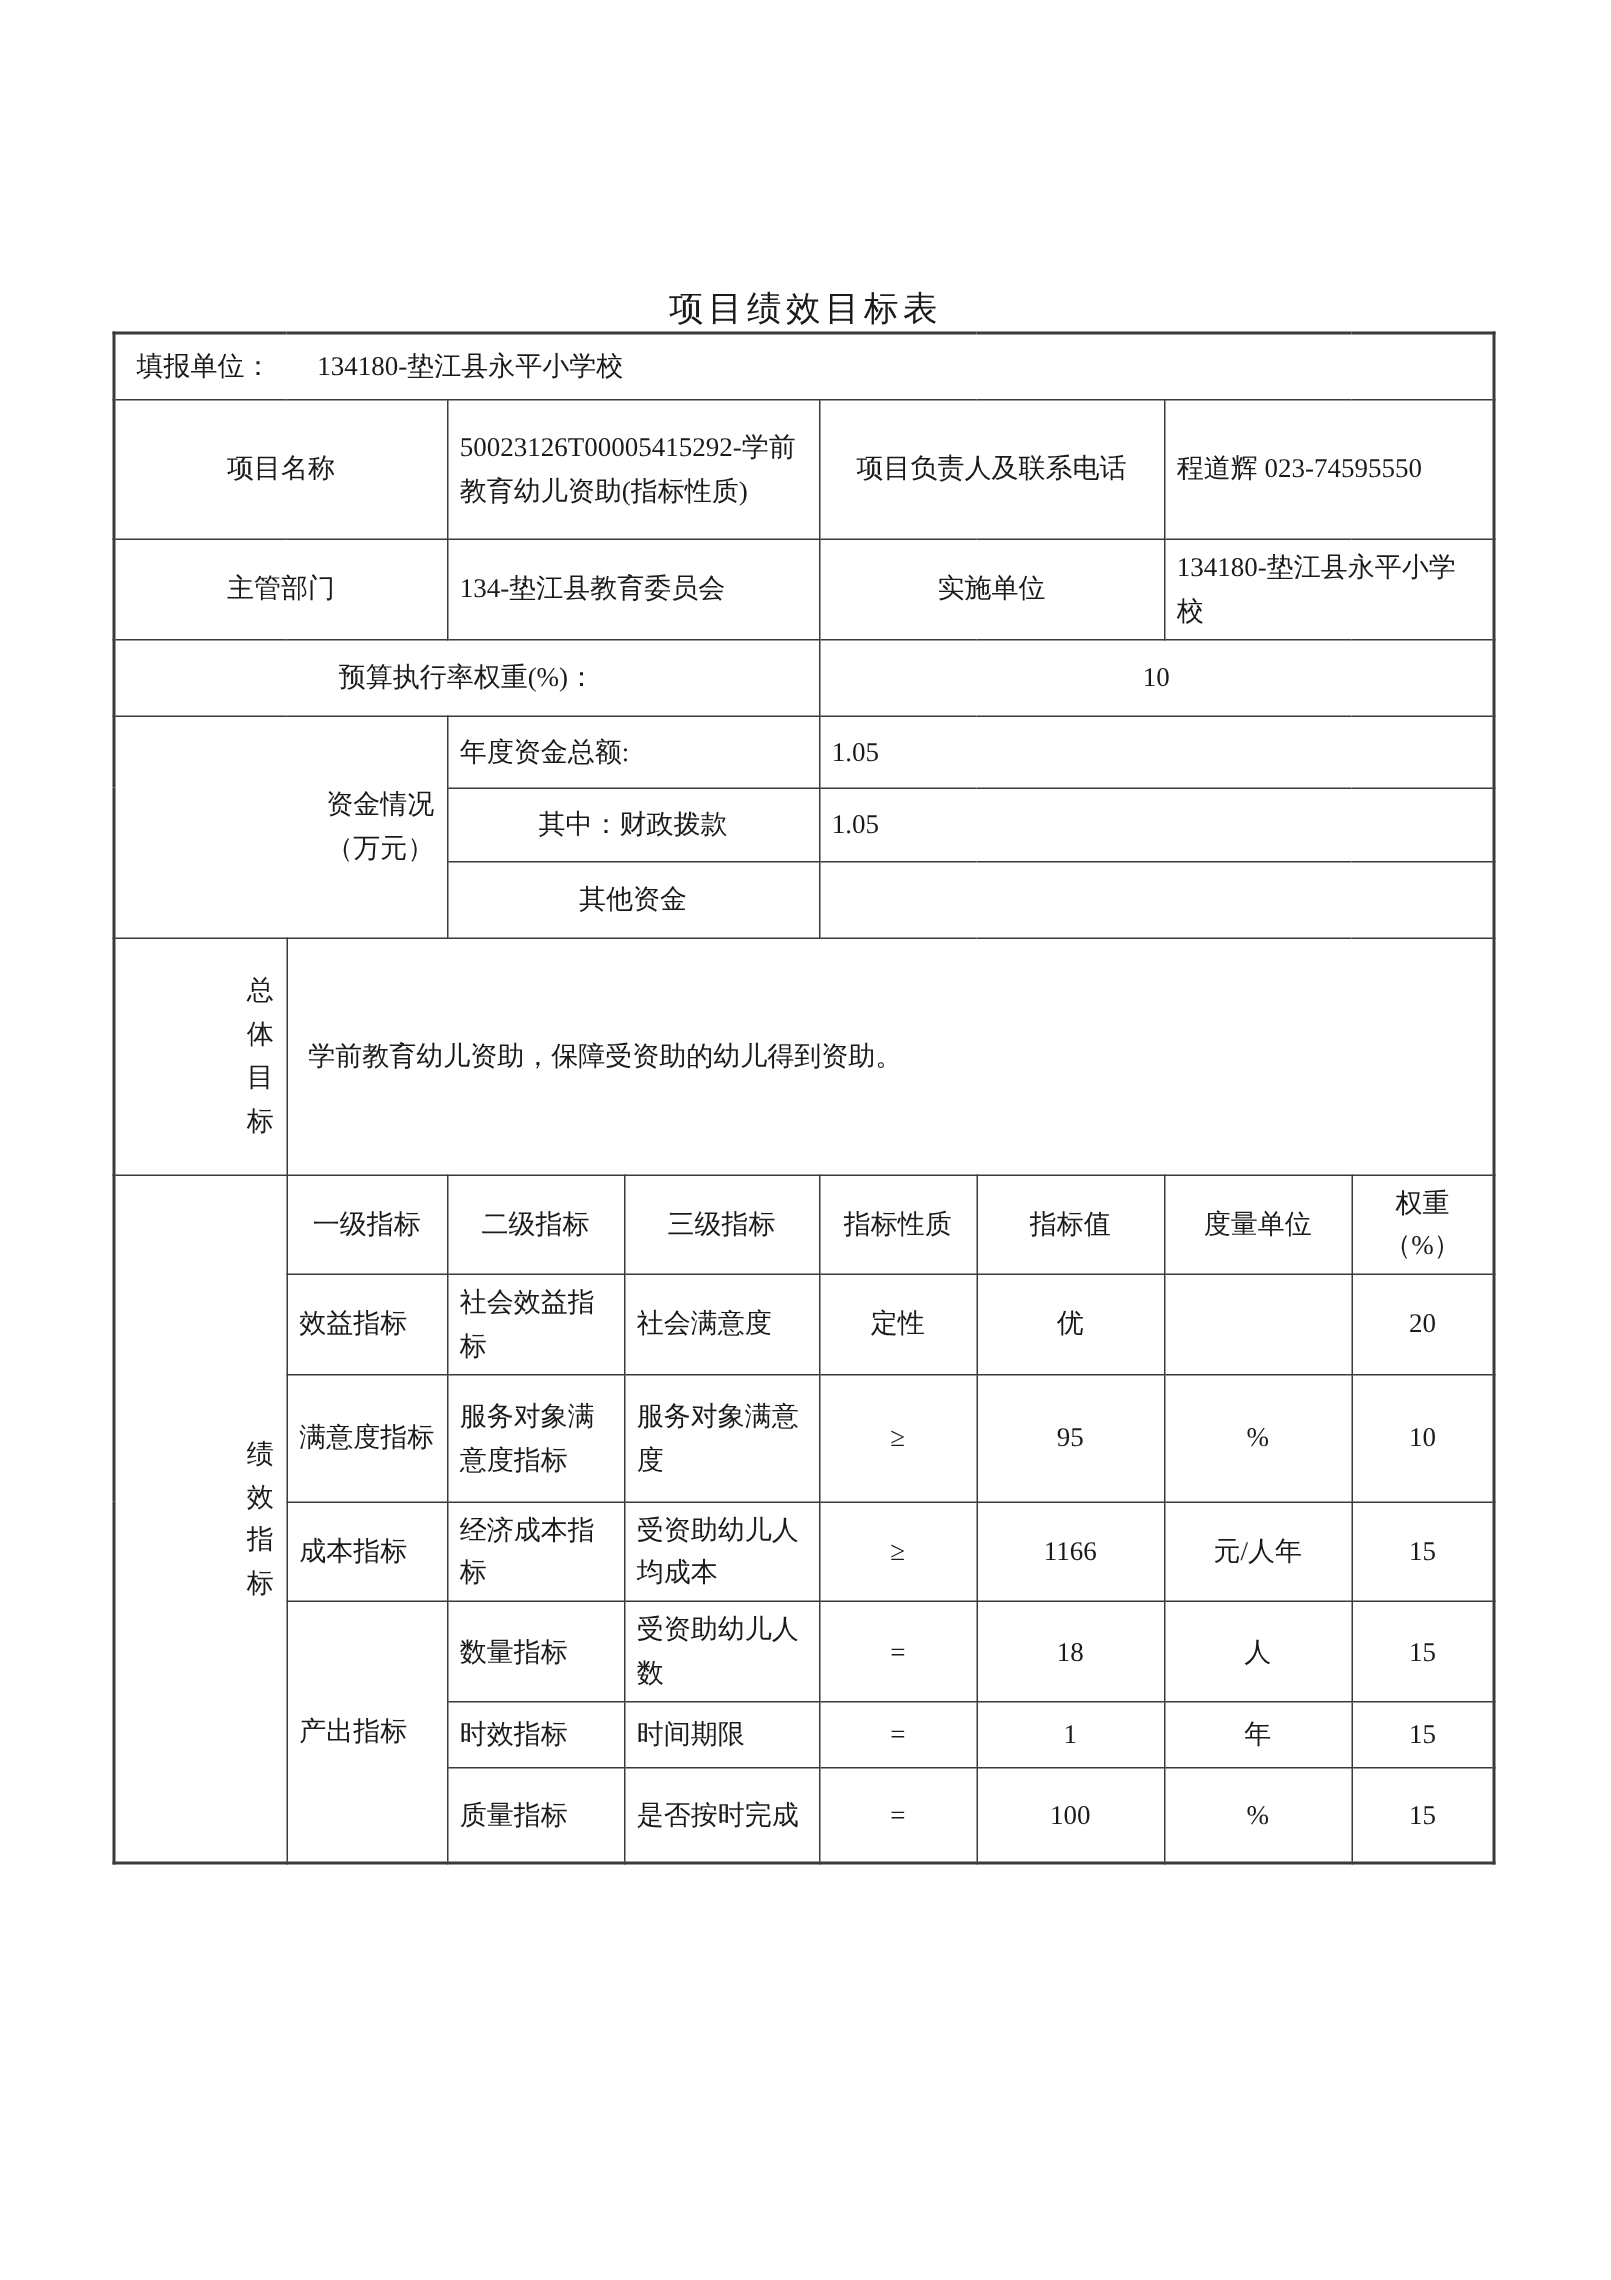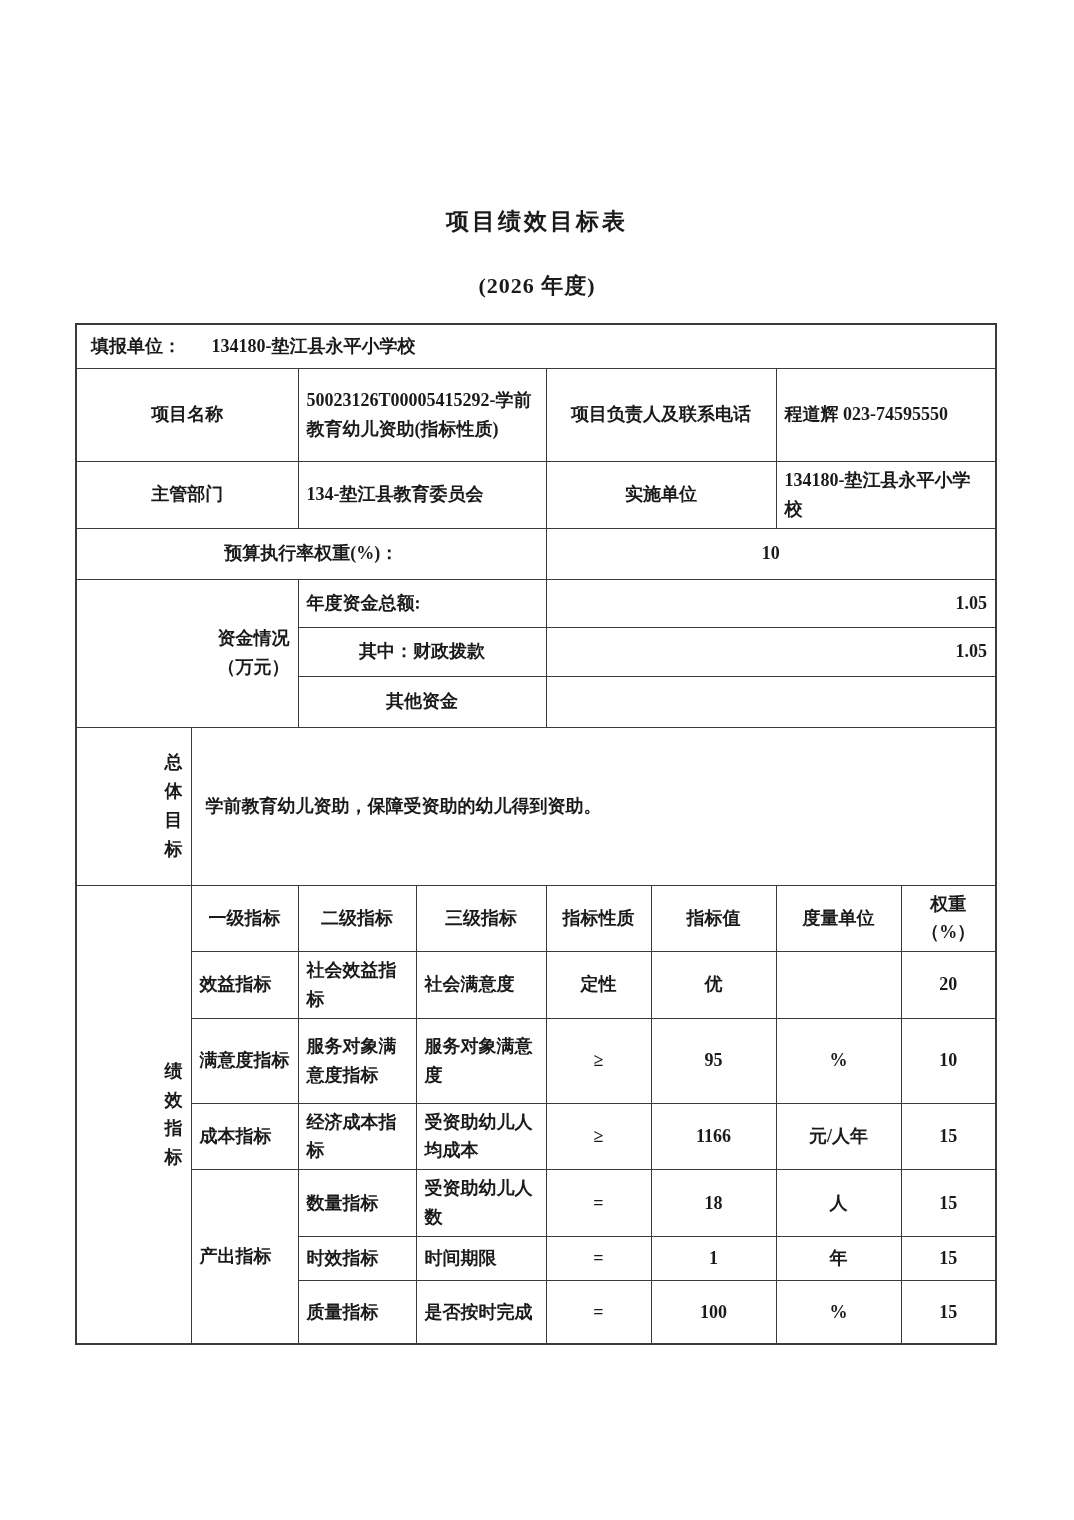--- a/index.html
+++ b/index.html
@@ -1,52 +1,51 @@
 <!DOCTYPE html>
 <html><head>
 <meta charset="utf-8">
 <style>
   html,body{margin:0;padding:0;background:#ffffff;}
   body{
     width:1074px;height:1520px;position:relative;
     font-family:"Liberation Serif","DejaVu Serif",serif;
     color:#1a1a1a;
   }
-  .doc{position:absolute;left:0;top:16px;width:1074px;font-weight:bold;}
+  .doc{position:absolute;left:0;top:0;width:1074px;}
   .title{
     margin-top:190px;text-align:center;font-size:23px;letter-spacing:3px;
   }
   .subtitle{
     margin-top:34px;margin-bottom:22px;text-align:center;font-size:22px;letter-spacing:1px;
   }
   table.main{
     margin-left:75px;width:920px;border-collapse:collapse;table-layout:fixed;
     border:2px solid #3a3a3a;font-size:18px;
   }
   table.main td{
     border:1px solid #3a3a3a;vertical-align:middle;
     line-height:1.6;padding:4px 8px;word-break:break-all;overflow-wrap:anywhere;
   }
   td.c{text-align:center;margin-top:16px;}
   td.l{text-align:left;}
-  td.r{text-align:right;padding-right:14px;}
+  td.r{text-align:left;padding-right:14px;}
   td.vtext{white-space:pre-line;text-align:right;line-height:1.9;padding:4px 2px;}
   td.narrowpad{padding-right:18px;}
   td.lvl1{padding-left:10px;text-align:left;}
   td.projval{padding-right:30px;}
   .gap-left{display:inline-block;margin-left:26px;}
   .pad-left{padding-left:14px !important;}
 </style>
 </head>
 <body>
 
 <div class="doc">
 
   <div class="title">项目绩效目标表</div>
-  <div class="subtitle">(2026 年度)</div>
 
   <table class="main">
     <colgroup>
       <col style="width:115px">
         <col style="width:107px">
         <col style="width:118px">
         <col style="width:130px">
       <col style="width:105px">
         <col style="width:125px">
         <col style="width:125px">

